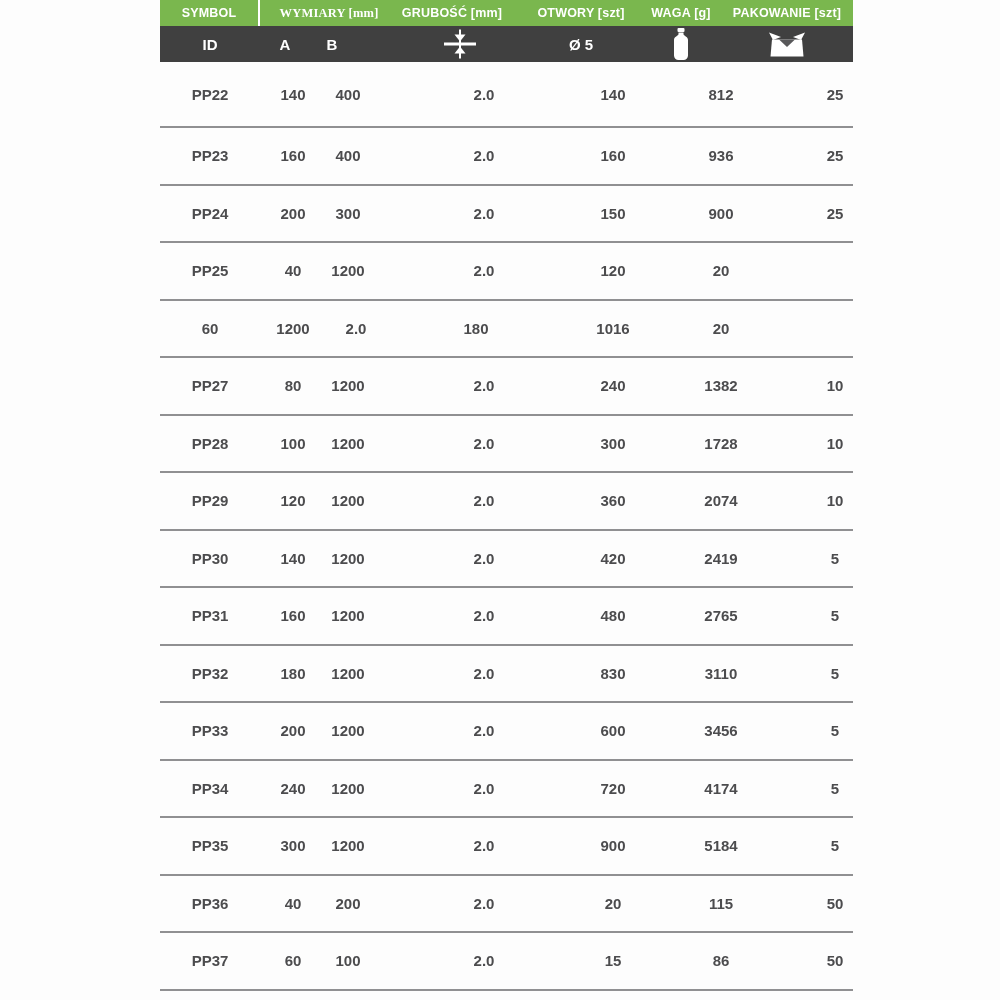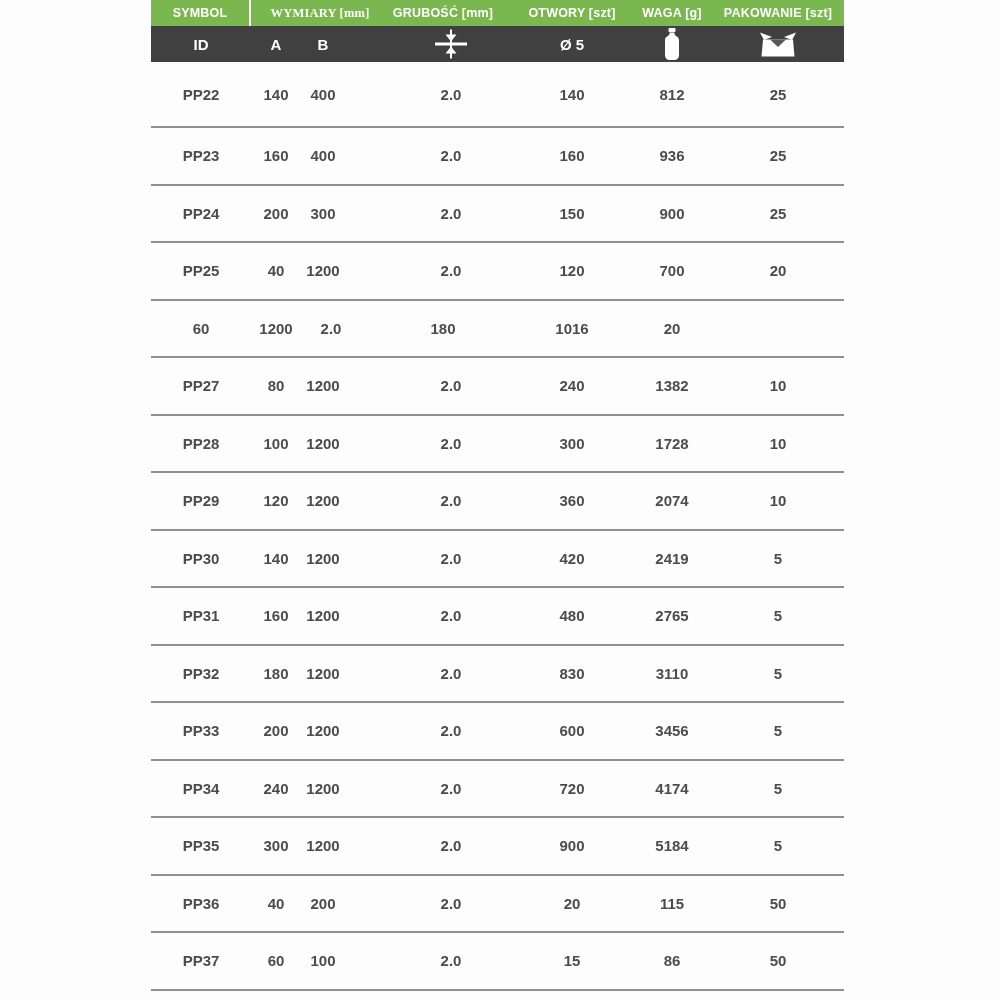--- a/index.html
+++ b/index.html
@@ -6,21 +6,21 @@
     margin: 0;
     padding: 0;
     width: 1000px;
     height: 1000px;
     background: #fdfdfd;
     font-family: "Liberation Sans", sans-serif;
     overflow: hidden;
   }
   .spec-table {
     position: absolute;
-    left: 151px;
+    left: 160px;
     top: 0;
     width: 693px;
   }
   .hrow {
     display: grid;
     grid-template-columns: 100px 50px 44px 196px 62px 138px 74px 29px;
     align-items: center;
   }
   .head-green {
     height: 26px;
@@ -50,20 +50,21 @@
   .hg-wymiary { grid-column: 2 / span 2; transform: translateX(22px); font-family: Liberation Serif, serif; }
   .nudge { transform: translateX(8px); }
   .row {
     height: 57.5px;
     border-bottom: 2px solid #909092;
     box-sizing: border-box;
     color: #4c4c4e;
     font-size: 15px;
     font-weight: 700;
     background: #fdfdfd;
+    gap: 8px;
   }
   .row:first-child { height: 66px; }
   .icon-svg { display: block; }
 </style>
 </head>
 <body>
 
 <div class="spec-table">
 
   <div class="hrow head-green">
@@ -136,21 +137,20 @@
         <div class="cell">900</div>
         <div class="cell">25</div>
         <div class="cell"></div>
       </div>
       <div class="hrow row">
         <div class="cell">PP25</div>
         <div class="cell">40</div>
         <div class="cell">1200</div>
         <div class="cell nudge">2.0</div>
         <div class="cell">120</div>
-        <div class="cell">700</div>
         <div class="cell">20</div>
         <div class="cell"></div>
       </div>
       <div class="hrow row">
         <div class="cell">60</div>
         <div class="cell">1200</div>
         <div class="cell nudge">2.0</div>
         <div class="cell">180</div>
         <div class="cell">1016</div>
         <div class="cell">20</div>

